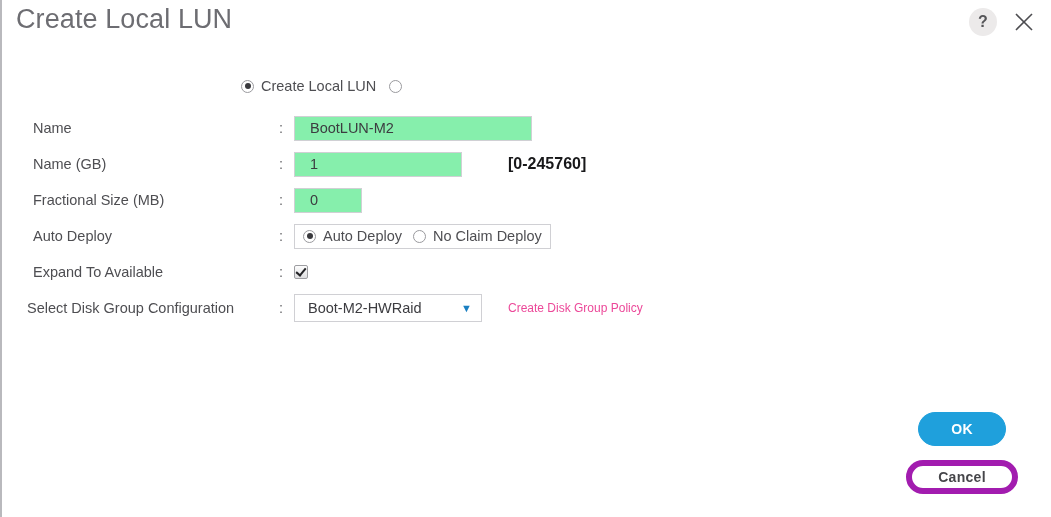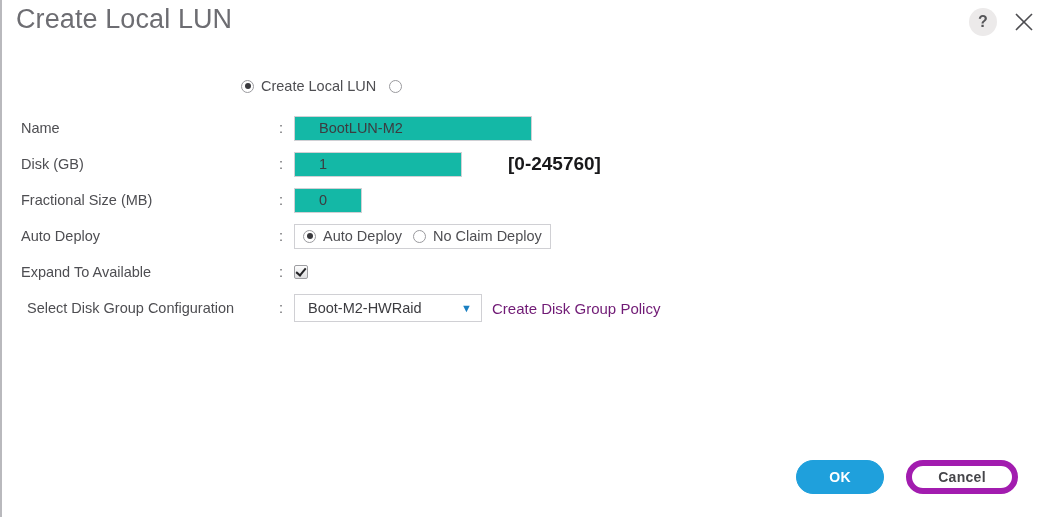--- a/index.html
+++ b/index.html
@@ -119,21 +119,21 @@
     width: 100%;
   }
   .form-row {
     position: relative;
     height: 36px;
     display: flex;
     align-items: center;
   }
   .f-label {
     position: absolute;
-    left: 19px;
+    left: 31px;
     font-size: 14.5px;
     color: #4e4e52;
     white-space: nowrap;
   }
   .f-colon {
     position: absolute;
     left: 277px;
     font-size: 14.5px;
     color: #6c6c70;
   }
@@ -142,38 +142,38 @@
     left: 292px;
     display: flex;
     align-items: center;
   }
   
   .row-diskgroup .f-label { left: 25px; text-align: center; }
   .row-diskgroup .f-colon { left: 277px; }
 
   .textbox {
     border: 1px solid #d0d0d4;
-    background: #14b8a6;
+    background: #86efac;
     height: 25px;
     box-sizing: border-box;
     display: flex;
     align-items: center;
-    padding: 0 24px;
+    padding: 0 15px;
     font-size: 14.5px;
     color: #3c3c40;
     cursor: text;
   }
   .tb-name  { width: 238px; }
   .tb-size  { width: 168px; }
   .tb-frac  { width: 68px; }
 
   .range-hint {
     position: absolute;
     left: 506px;
-    font-size: 19px;
+    font-size: 16px;
     font-weight: bold;
     color: #18181a;
     white-space: nowrap;
   }
 
   .radio-box {
     border: 1px solid #d0d0d4;
     background: #ffffff;
     height: 25px;
     box-sizing: border-box;
@@ -222,35 +222,36 @@
     cursor: pointer;
   }
   .caret {
     color: #1a7fc1;
     font-size: 11px;
     line-height: 1;
     margin-left: 8px;
   }
   .link {
     position: absolute;
-    left: 490px;
-    font-size: 15px;
-    color: #701a75;
+    left: 506px;
+    font-size: 12px;
+    color: #ec4899;
     cursor: pointer;
     white-space: nowrap;
   }
 
   
   .footer {
     position: absolute;
     right: 33px;
     bottom: 23px;
     display: flex;
-    align-items: flex-start;
-    gap: 22px;
+    align-items: center;
+    gap: 14px;
+    flex-direction: column;
   }
   .btn {
     height: 34px;
     min-width: 88px;
     border-radius: 17px;
     display: flex;
     align-items: center;
     justify-content: center;
     font-size: 14px;
     font-weight: bold;
@@ -303,21 +304,21 @@
 
     <div class="form-row">
       <span class="f-label">Name</span>
       <span class="f-colon">:</span>
       <span class="f-control">
         <span class="textbox tb-name">BootLUN-M2</span>
       </span>
     </div>
 
     <div class="form-row">
-      <span class="f-label">Disk (GB)</span>
+      <span class="f-label">Name (GB)</span>
       <span class="f-colon">:</span>
       <span class="f-control">
         <span class="textbox tb-size">1</span>
       </span>
       <span class="range-hint">[0-245760]</span>
     </div>
 
     <div class="form-row">
       <span class="f-label">Fractional Size (MB)</span>
       <span class="f-colon">:</span>

